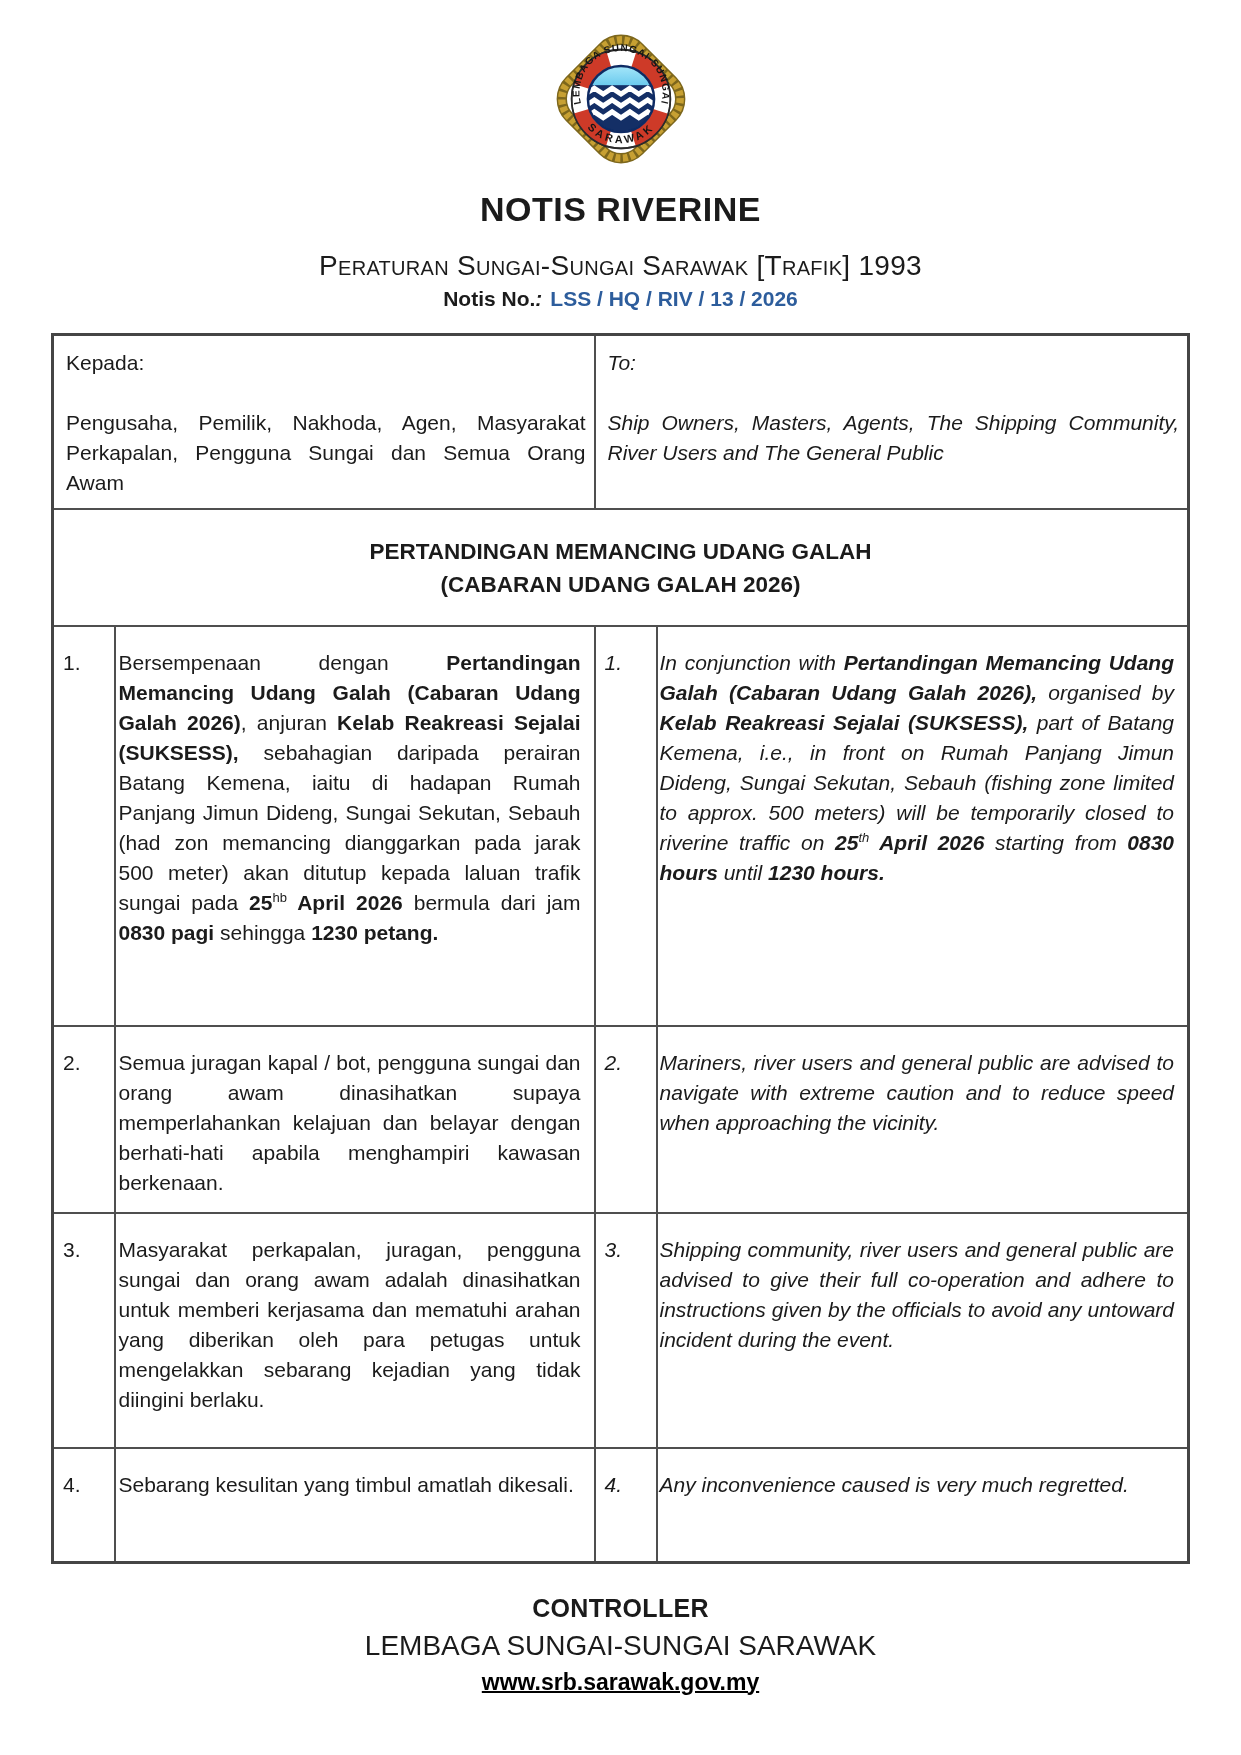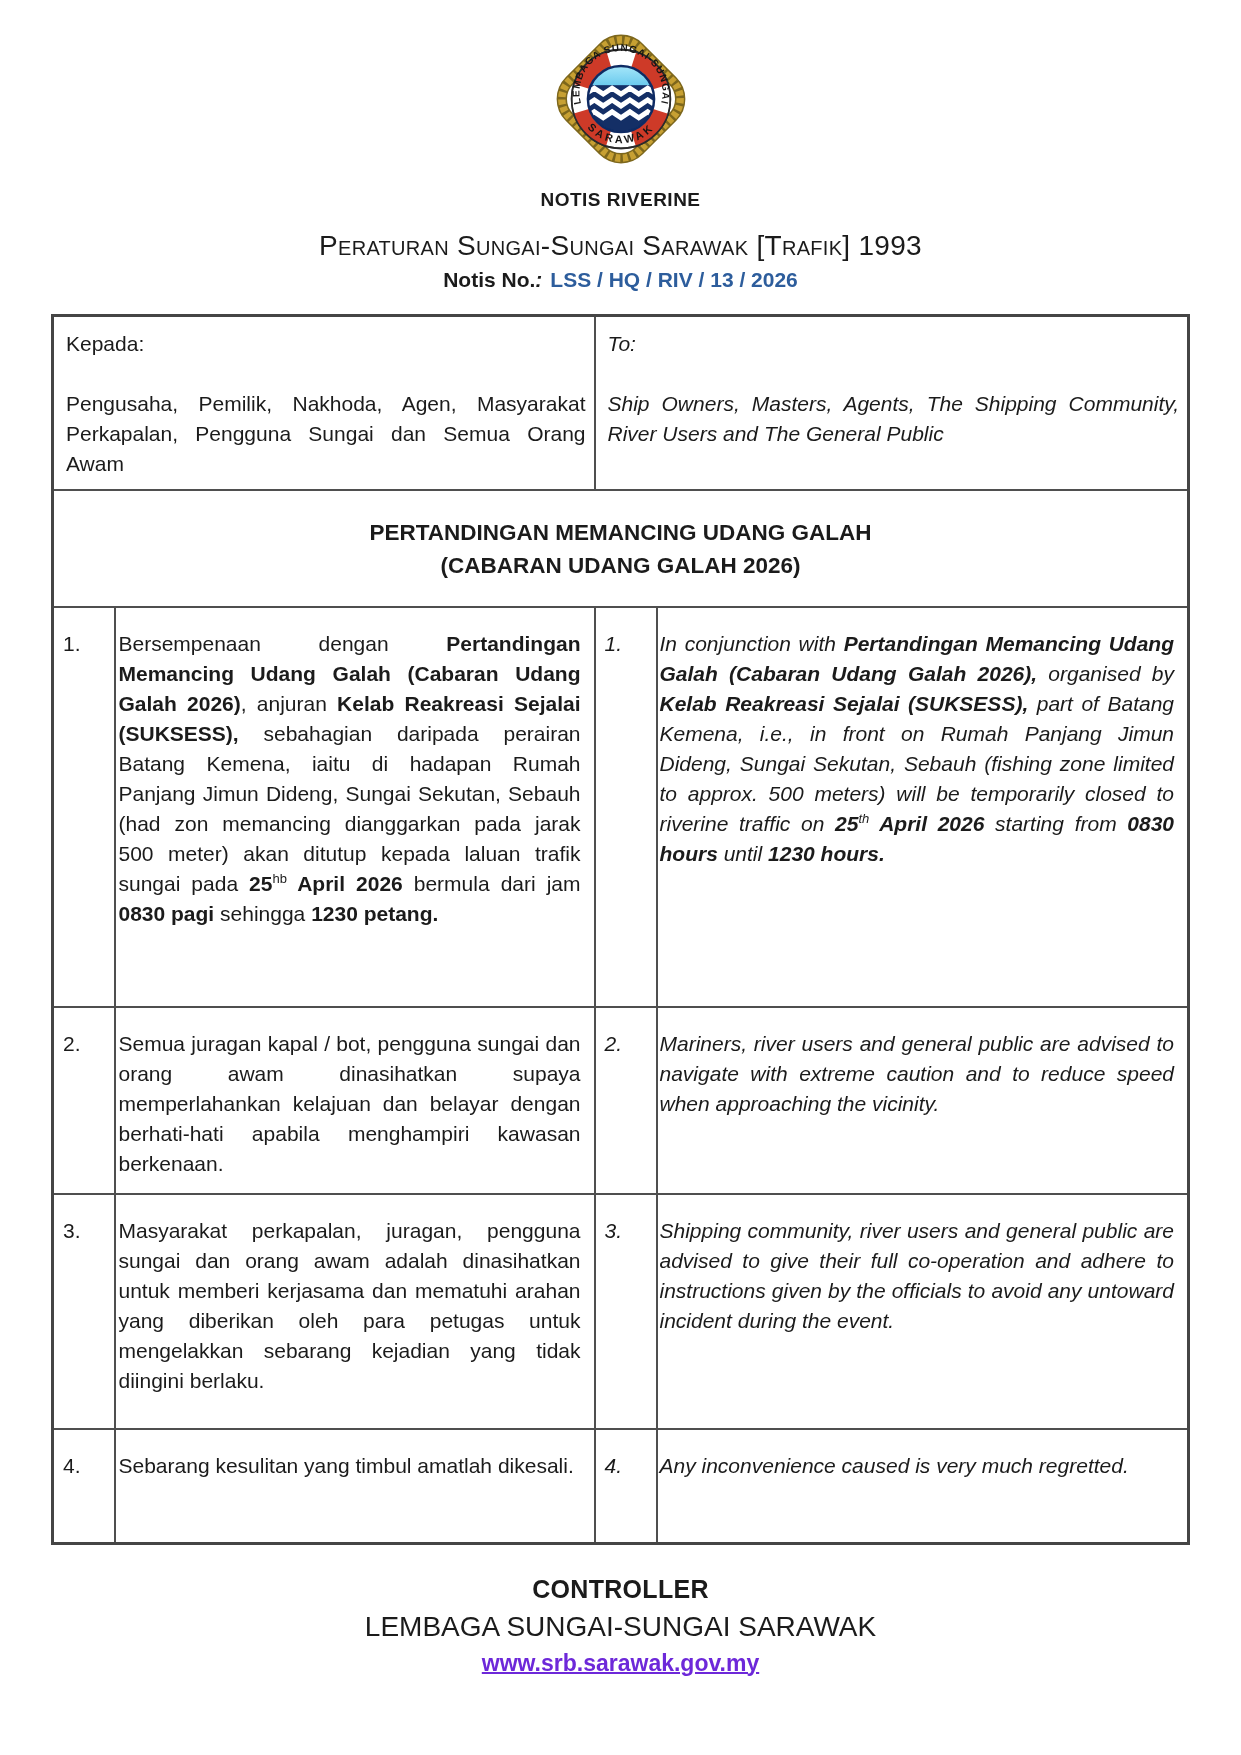--- a/index.html
+++ b/index.html
@@ -5,21 +5,21 @@
   html,body{margin:0;padding:0;background:#ffffff;}
   .page{
     width:1241px;height:1755px;position:relative;overflow:hidden;
     background:#ffffff;color:#1b1b1b;
     font-family:"Liberation Sans","DejaVu Sans",sans-serif;
   }
   
   .logo-wrap{width:160px;margin:20px auto 6px auto;text-align:center;}
   
   .hdr{text-align:center;line-height:1.28;}
-  .h1{font-size:19px;font-weight:bold;letter-spacing:.5px;}
+  .h1{font-size:34px;font-weight:bold;letter-spacing:.5px;}
   .h2{font-size:28px;font-weight:normal;font-variant:small-caps;letter-spacing:.3px;margin-top:16px;}
   .h3{font-size:21px;font-weight:bold;margin-top:3px;}
   .h3 .val{color:#2d5d9c;margin-left:8px;}
   
   table.doc{
     width:1136px;margin:20px auto 0 auto;border-collapse:collapse;
     border:3px solid #454545;table-layout:fixed;
   }
   table.doc td{
     border:2px solid #4f4f4f;vertical-align:top;
@@ -33,21 +33,21 @@
   tr.row-t td{text-align:center;font-weight:bold;font-size:22.5px;line-height:33px;padding:25px 10px 24px 10px;}
   td.num{padding:21px 4px 10px 9px;}
   td.txt{padding:21px 13px 14px 2px;}
   .b{font-weight:bold;}
   .i{font-style:italic;}
   .sup{font-size:0.62em;vertical-align:super;line-height:0;font-weight:inherit;}
   
   .footer{text-align:center;margin-top:26px;line-height:37px;}
   .f1{font-size:25px;font-weight:bold;letter-spacing:.3px;}
   .f2{font-size:28px;}
-  .f3{font-size:23px;font-weight:bold;color:#6d28d9;text-decoration:underline;text-decoration-thickness:2px;cursor:pointer;display:inline-block;}
+  .f3{font-size:23px;font-weight:bold;color:#000000;text-decoration:underline;text-decoration-thickness:2px;cursor:pointer;display:inline-block;}
 </style>
 </head>
 <body>
 
 <div class="page">
 
   <div class="logo-wrap">
     <svg width="158" height="158" viewBox="0 0 160 160">
       <defs>
         <linearGradient id="sky" x1="0" y1="0" x2="0" y2="1">

